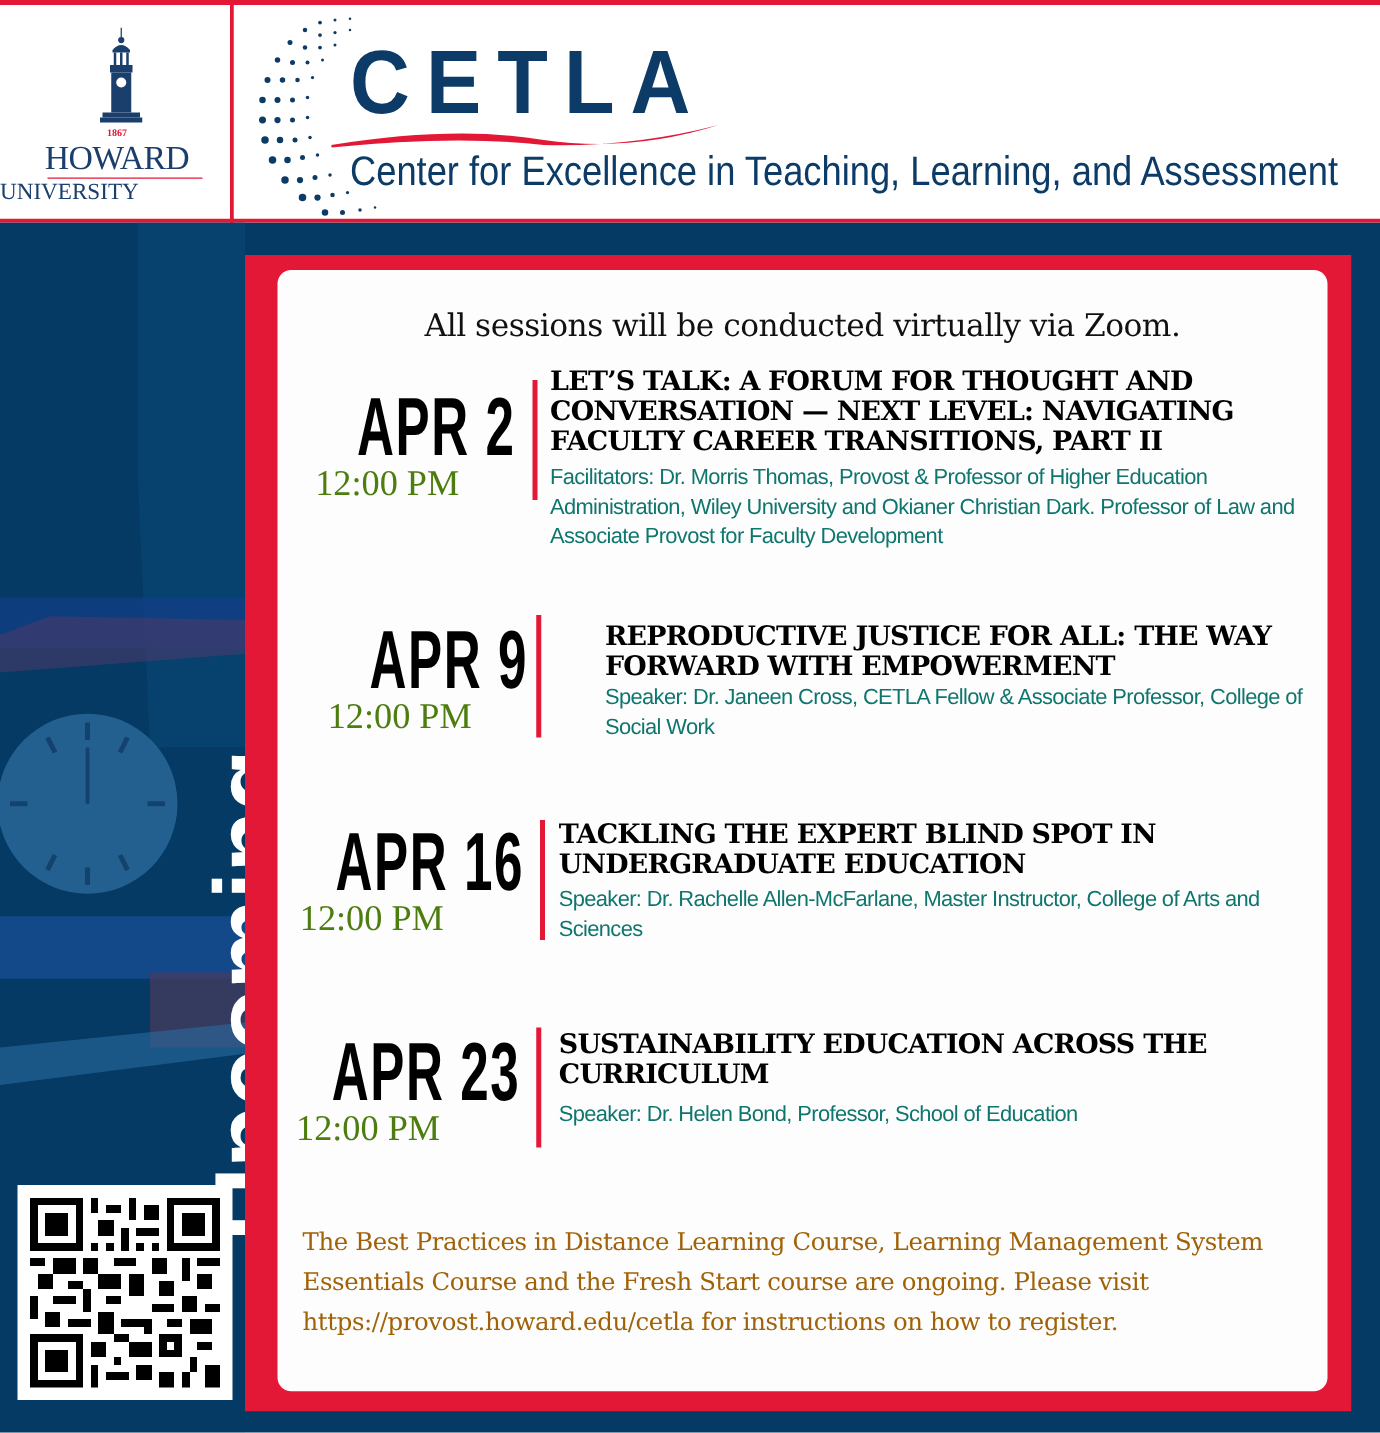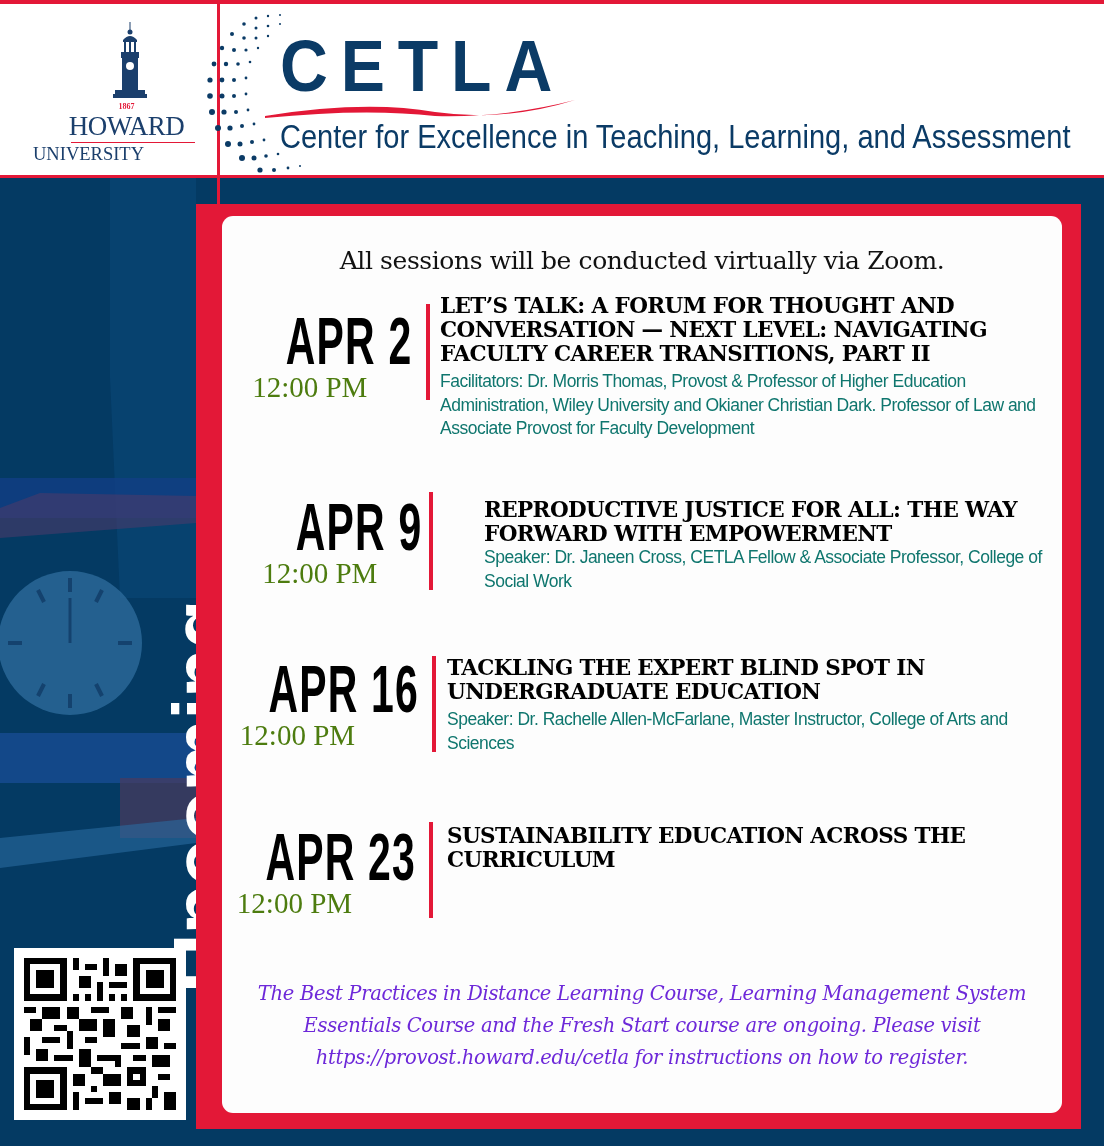--- a/index.html
+++ b/index.html
@@ -2,21 +2,21 @@
 <html><head>
 <meta charset="utf-8">
 <style>
   * { box-sizing: border-box; margin: 0; padding: 0; }
   html, body { width: 1104px; height: 1146px; overflow: hidden; }
   body { position: relative; background: #043a63; font-family: "DejaVu Serif", serif; }
 
   
   .header { position: absolute; left: 0; top: 0; width: 1104px; height: 178px; background: #ffffff;
             border-top: 4px solid #e31837; border-bottom: 3px solid #e31837; }
-  .hu-logo { position: absolute; left: 0; top: 0; width: 187px; height: 204px; border-right: 3px solid #e31837; margin-left: 33px; }
+  .hu-logo { position: absolute; left: 0; top: 0; width: 187px; height: 204px; border-right: 3px solid #e31837; }
   .tower { position: absolute; left: 80px; top: 18px; width: 34px; height: 80px; }
   .hu-year { position: absolute; left: 0; width: 187px; top: 98px; text-align: center; color: #e31837;
              font-size: 8px; font-weight: bold; font-family: "Liberation Serif", serif; }
   .hu-name { position: absolute; left: 0; width: 187px; top: 108px; text-align: center; color: #1b3f6c;
              font-family: "Liberation Serif", serif; font-size: 27px; line-height: 28px; letter-spacing: -0.5px; }
   .hu-rule { position: absolute; left: 38px; width: 124px; top: 138px; height: 1px; background: #e31837; }
   .hu-name2 { position: absolute; left: 0; width: 187px; top: 139px; color: #1b3f6c;
               font-family: "Liberation Serif", serif; font-size: 18.5px; line-height: 22px; }
 
   .cetla-dots { position: absolute; left: 196px; top: 4px; width: 110px; height: 170px; }
@@ -47,22 +47,22 @@
   .date-block { position: absolute; right: 650px; top: 0; text-align: center; }
   .date { font-family: "Liberation Sans", sans-serif; font-weight: bold; font-size: 66px; line-height: 62px; color: #000;
           transform: scaleX(0.62); transform-origin: right; white-space: nowrap; letter-spacing: 2px; }
   .time { font-family: "Liberation Serif", serif; font-size: 29px; line-height: 30px; color: #4d7c0f; white-space: nowrap; }
   .bar { position: absolute; width: 4px; background: #e31837; }
   .ev-text { position: absolute; }
   .ev-title { font-family: "DejaVu Serif", serif; font-weight: bold; font-size: 21.5px; line-height: 24px; color: #000;
               letter-spacing: -0.6px; text-transform: uppercase; }
   .ev-desc { font-family: Liberation Sans, sans-serif; font-size: 17.5px; line-height: 23.5px; color: #0f766e; margin-top: 4px; letter-spacing: -0.5px; }
 
-  .footer-note { position: absolute; left: 20px; width: 800px; top: 762px; text-align: center; font-size: 19.5px;
-                 line-height: 32px; color: #6d28d9; letter-spacing: -0.3px; font-style: italic; }
+  .footer-note { position: absolute; left: 20px; width: 800px; top: 762px; font-size: 19.5px;
+                 line-height: 32px; color: #a16207; letter-spacing: -0.3px; }
 </style>
 </head>
 <body>
 
 <div class="header">
   <div class="hu-logo">
     <svg class="tower" viewBox="0 0 34 80">
       <rect x="16.5" y="0" width="1" height="8" fill="#1b3f6c"></rect>
       <circle cx="17" cy="10" r="2.5" fill="#1b3f6c"></circle>
       <path d="M10 18 Q17 10 24 18 Z" fill="#1b3f6c"></path>
@@ -280,17 +280,18 @@
   </div>
 
   <div class="event" style="top:606px;">
     <div class="date-block" style="right:646px; top:4px;">
       <div class="date">APR 23</div>
       <div class="time">12:00 PM</div>
     </div>
     <div class="bar" style="left:207px; top:0px; height:96px;"></div>
     <div class="ev-text" style="left:225px; top:2px; width:610px;">
       <div class="ev-title">SUSTAINABILITY EDUCATION ACROSS THE CURRICULUM</div>
+      <div class="ev-desc" style="margin-top:8px;">Speaker: Dr. Helen Bond, Professor, School of Education</div>
     </div>
   </div>
 
   <div class="footer-note">The Best Practices in Distance Learning Course, Learning Management System Essentials Course and the Fresh Start course are ongoing. Please visit https://provost.howard.edu/cetla for instructions on how to register.</div>
 </div>
 
 </body></html>

